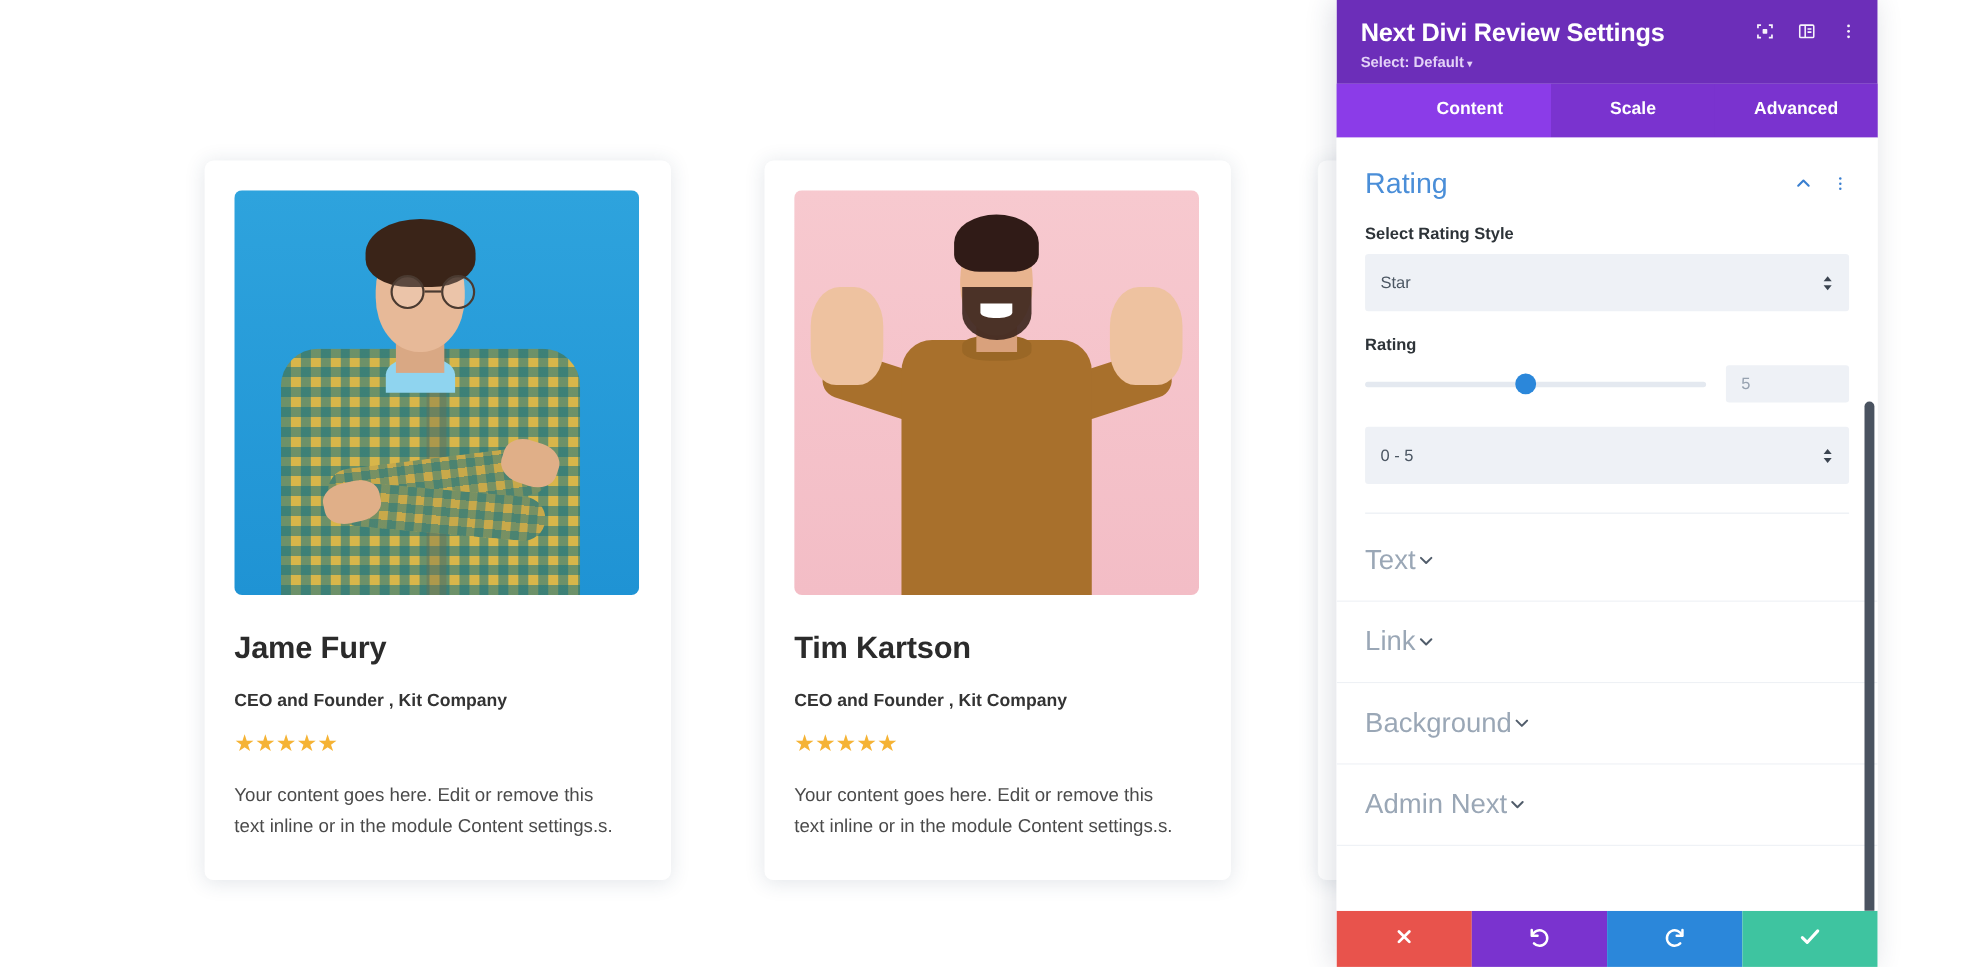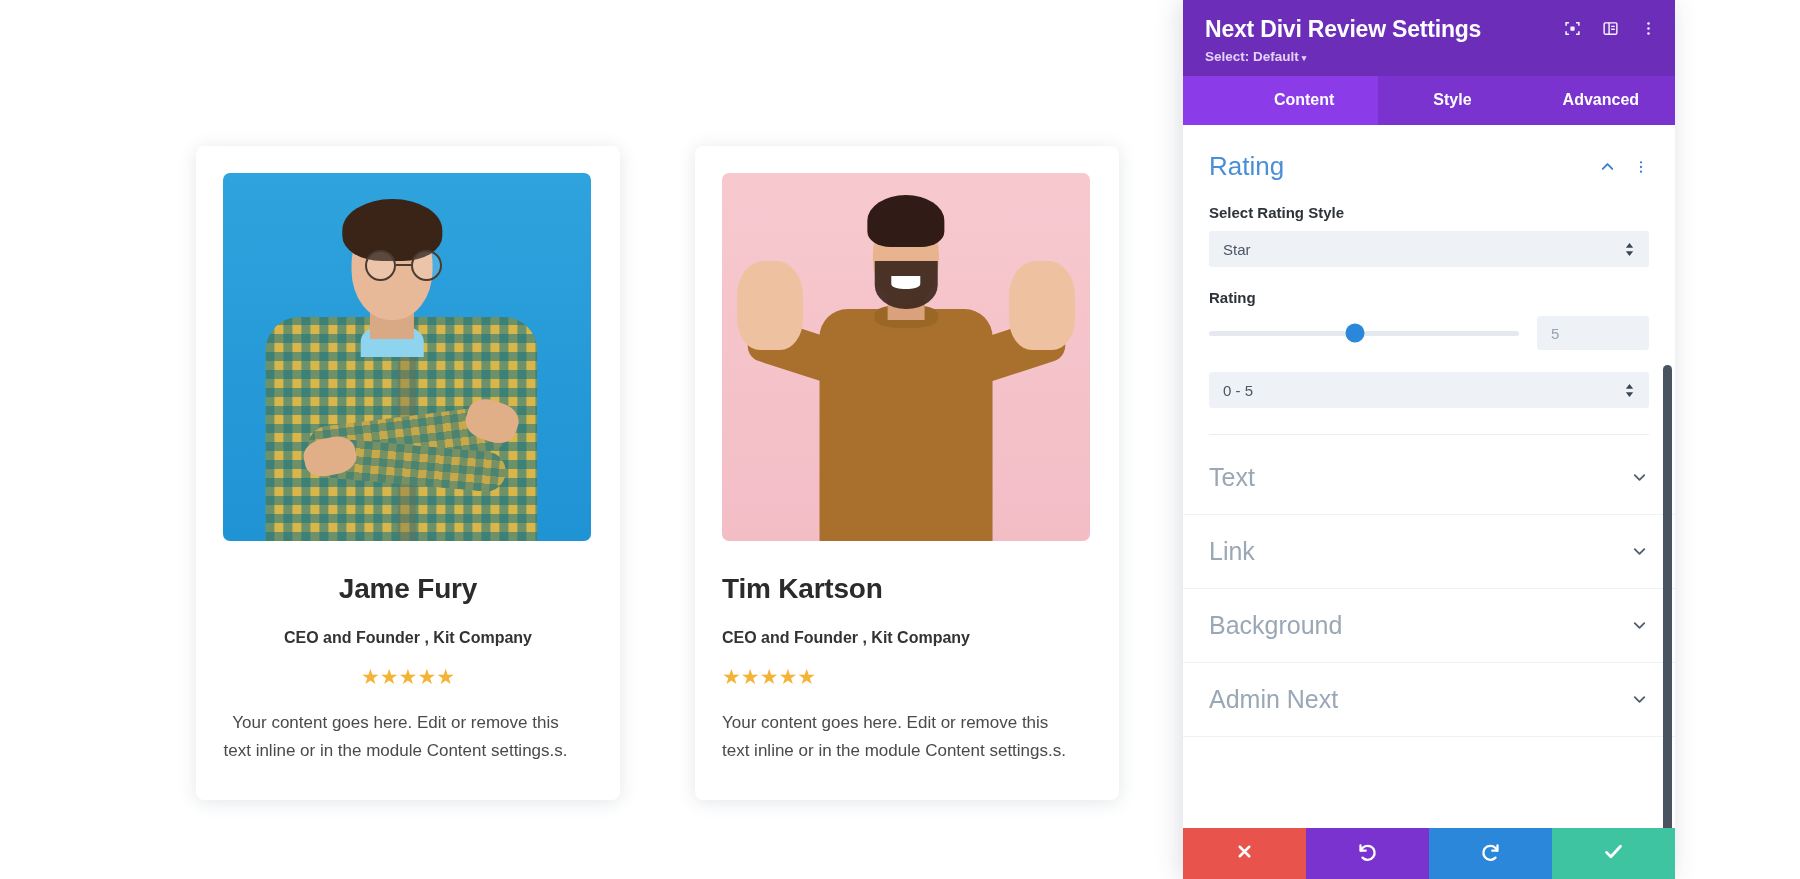--- a/index.html
+++ b/index.html
@@ -17,21 +17,21 @@
   .card {
     position: absolute;
     top: 146px;
     width: 424px;
     height: 654px;
     background: #ffffff;
     border-radius: 8px;
     box-shadow: 0 2px 18px rgba(40,60,90,0.13);
     padding: 27px 27px 24px 27px;
   }
-  .card.c1 { left: 196px; text-align: center; }
+  .card.c1 { left: 186px; }
   .card.c2 { left: 695px; }
   .card.c3 { left: 1198px; }
 
   .card-photo {
     width: 368px; height: 368px;
     border-radius: 7px;
     overflow: hidden;
     position: relative;
   }
 
@@ -105,21 +105,21 @@
   .ph2 .sl-r { position:absolute; right:7%; top:42%; width:26%; height:12%; background:#a8702c; border-radius:16px; transform:rotate(-18deg); }
   .ph2 .pl-l { position:absolute; left:4%; top:24%; width:18%; height:24%; background:#eec2a0; border-radius:40% 40% 35% 35%; }
   .ph2 .pl-r { position:absolute; right:4%; top:24%; width:18%; height:24%; background:#eec2a0; border-radius:40% 40% 35% 35%; }
 
   
   .ph3 { background: linear-gradient(180deg,#d9dde4 0%,#cbd2da 100%); }
 
   
   .panel {
     position: absolute;
-    left: 1183px; top: 0;
+    left: 1215px; top: 0;
     width: 492px; height: 879px;
     background: #ffffff;
     box-shadow: -3px 0 24px rgba(40,50,80,0.16);
     display: flex; flex-direction: column;
     border-radius: 0 0 0 0;
     overflow: hidden;
   }
   .panel-header {
     background: #6c2eb9;
     padding: 16px 22px 12px 22px;
@@ -185,21 +185,21 @@
   .field-label {
     font-size: 15px;
     font-weight: bold;
     color: #2d3338;
     margin-bottom: 10px;
   }
   .select-box {
     background: #eef1f6;
     border: none;
     border-radius: 3px;
-    height: 36px;
+    height: 52px;
     display: flex; align-items: center; justify-content: space-between;
     padding: 0 14px;
     font-size: 15px;
     color: #4c5763;
     cursor: pointer;
   }
   .select-arrows { display:flex; flex-direction: column; gap:2px; color:#3b4450; }
 
   .slider-row { display: flex; align-items: center; gap: 18px; }
   .slider-track {
@@ -228,21 +228,21 @@
     padding: 0 14px;
     font-size: 15px;
     color: #97a2b0;
     cursor: text;
   }
 
   .divider { height: 1px; background: #e9edf2; margin: 26px 0 0 0; }
 
   .section-closed {
     padding: 22px 26px;
-    display: flex; align-items: center; justify-content: space-between;
+    display: flex; align-items: center; 
     border-bottom: 1px solid #eef1f5;
     cursor: pointer;
   }
   .section-title-closed {
     font-size: 25px;
     color: #9aa7b6;
     font-weight: normal;
   }
   .chev-down { color: #515d6b; display:flex; }
 
@@ -353,21 +353,21 @@
             <circle cx="12" cy="5" r="1.8"></circle>
               <circle cx="12" cy="12" r="1.8"></circle>
               <circle cx="12" cy="19" r="1.8"></circle>
           </svg>
         </span>
       </div>
     </div>
 
     <div class="tabs">
       <div class="tab active">Content</div>
-      <div class="tab">Style</div>
+      <div class="tab">Scale</div>
       <div class="tab">Advanced</div>
     </div>
 
     <div class="panel-body">
       <div class="panel-scroll">
 
         <div class="section-open">
           <div class="section-head">
             <div class="section-title-open">Rating</div>
             <div class="section-head-icons">

